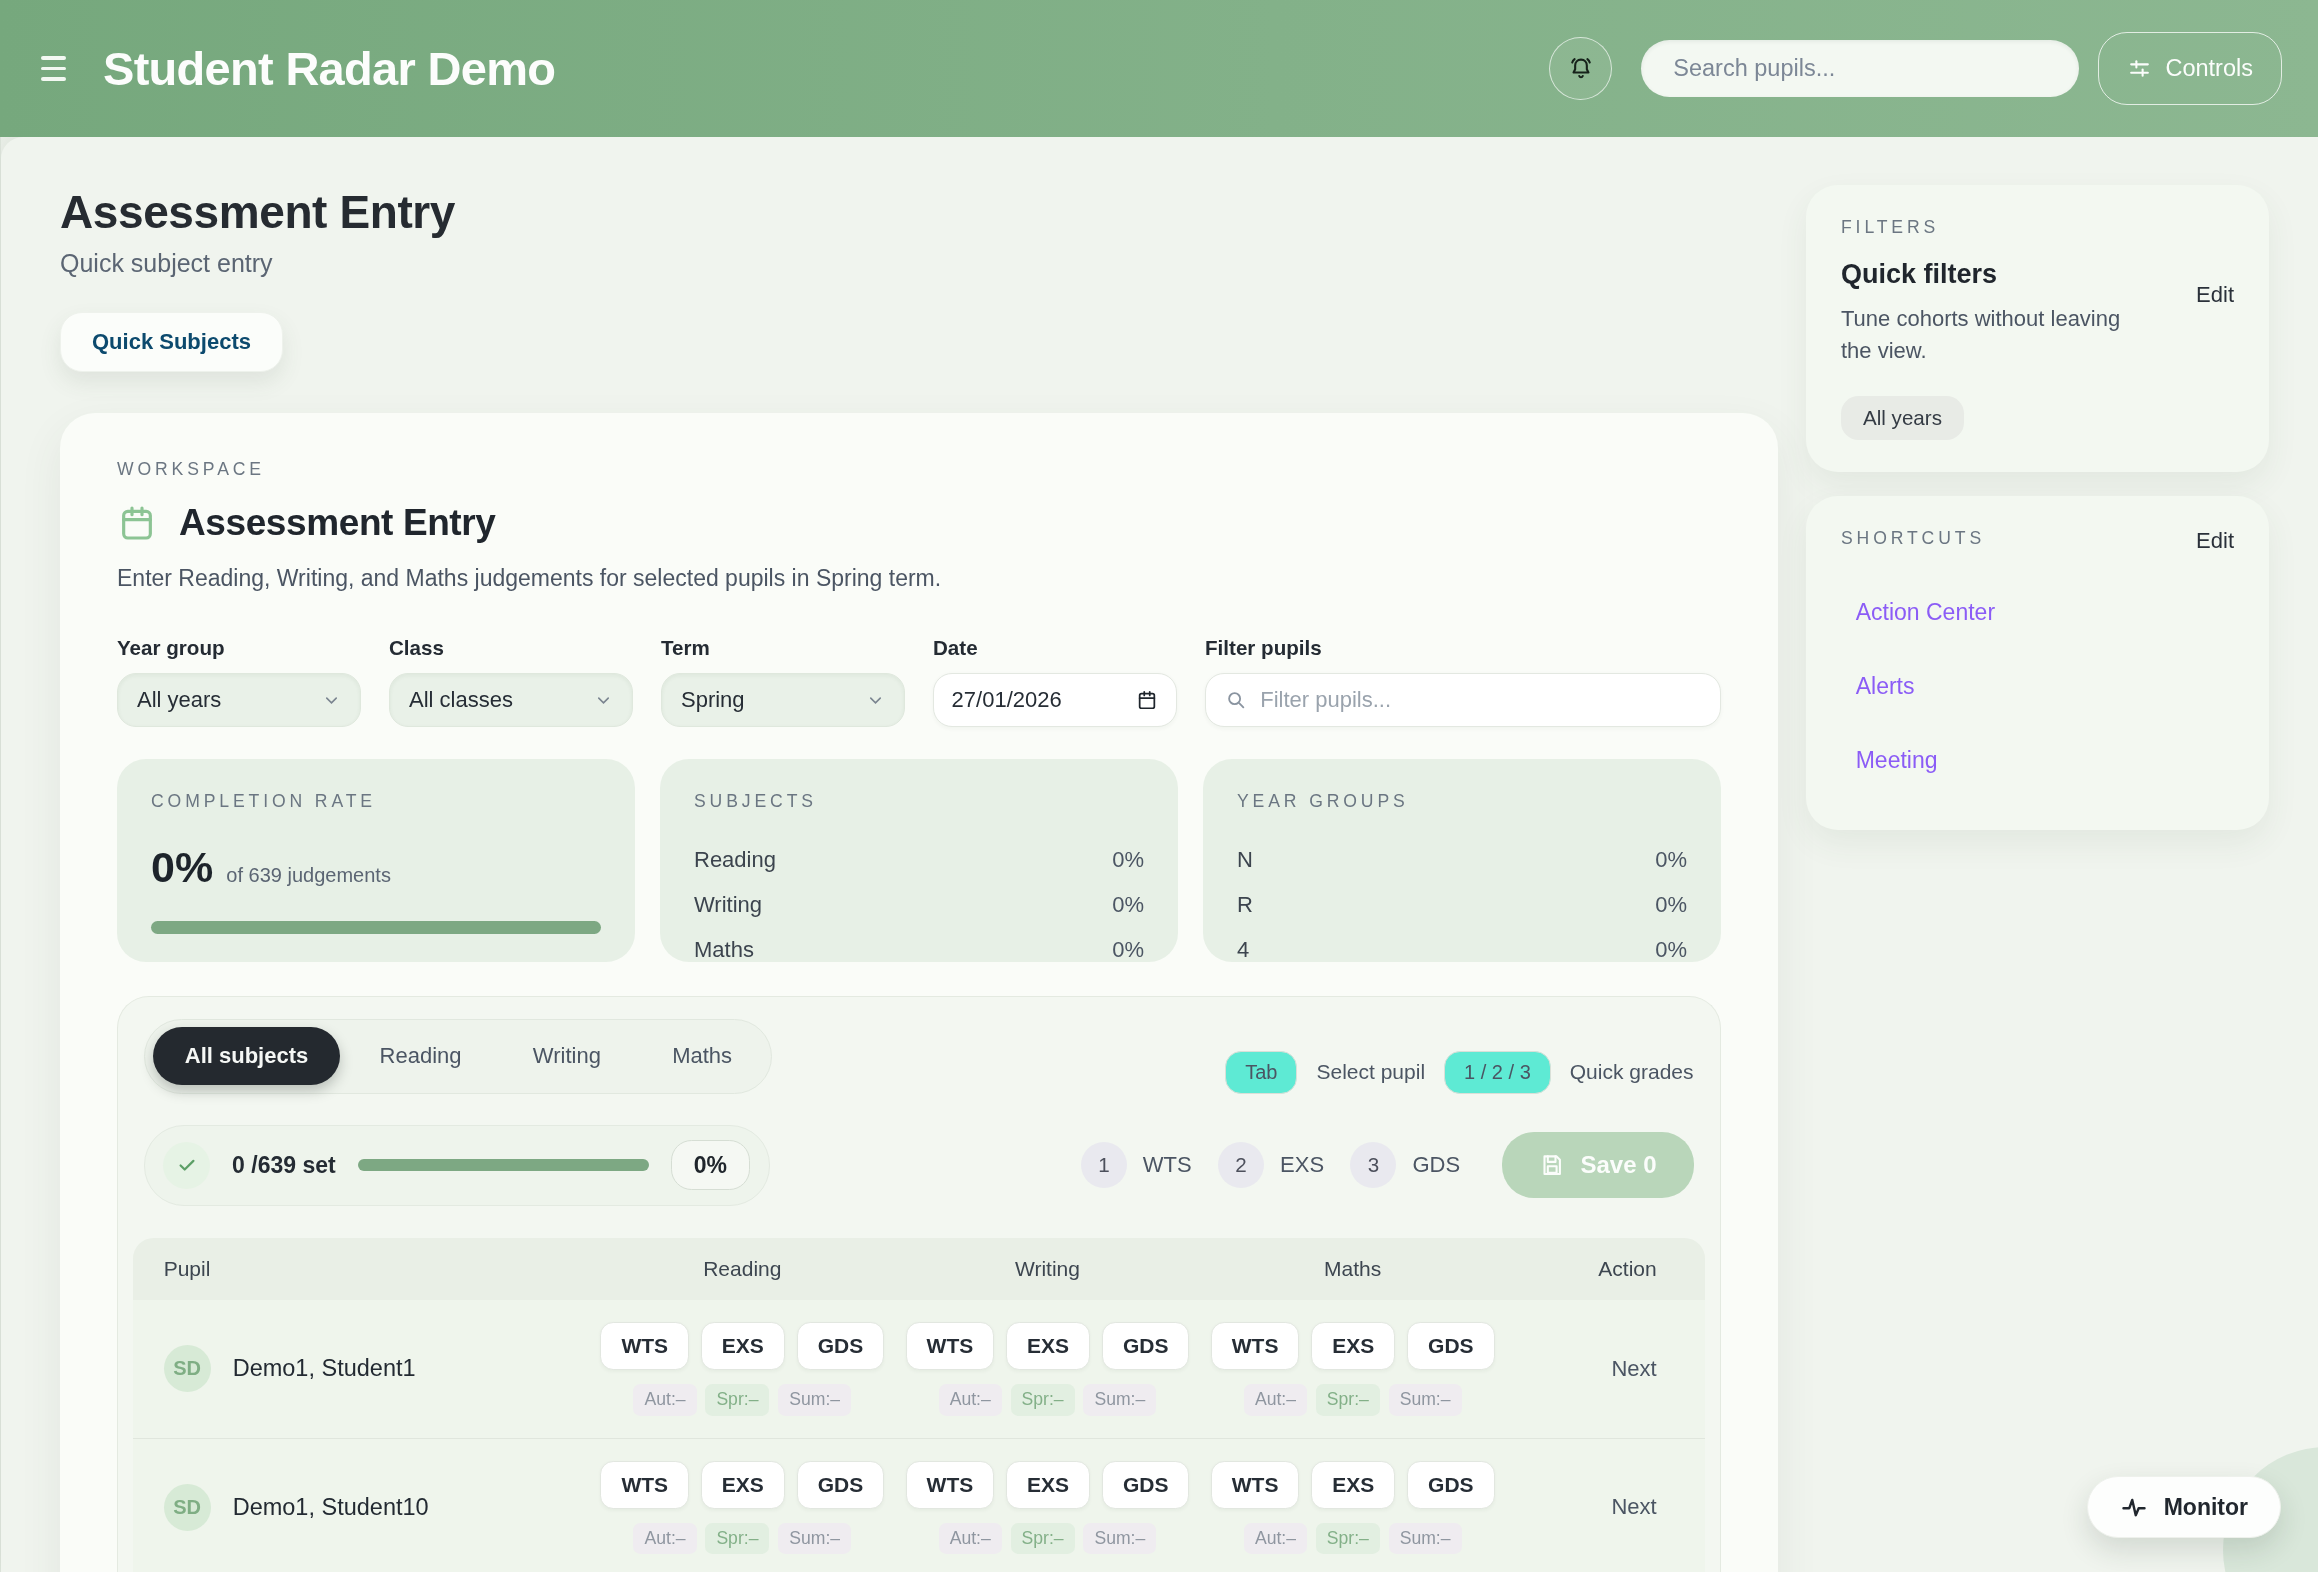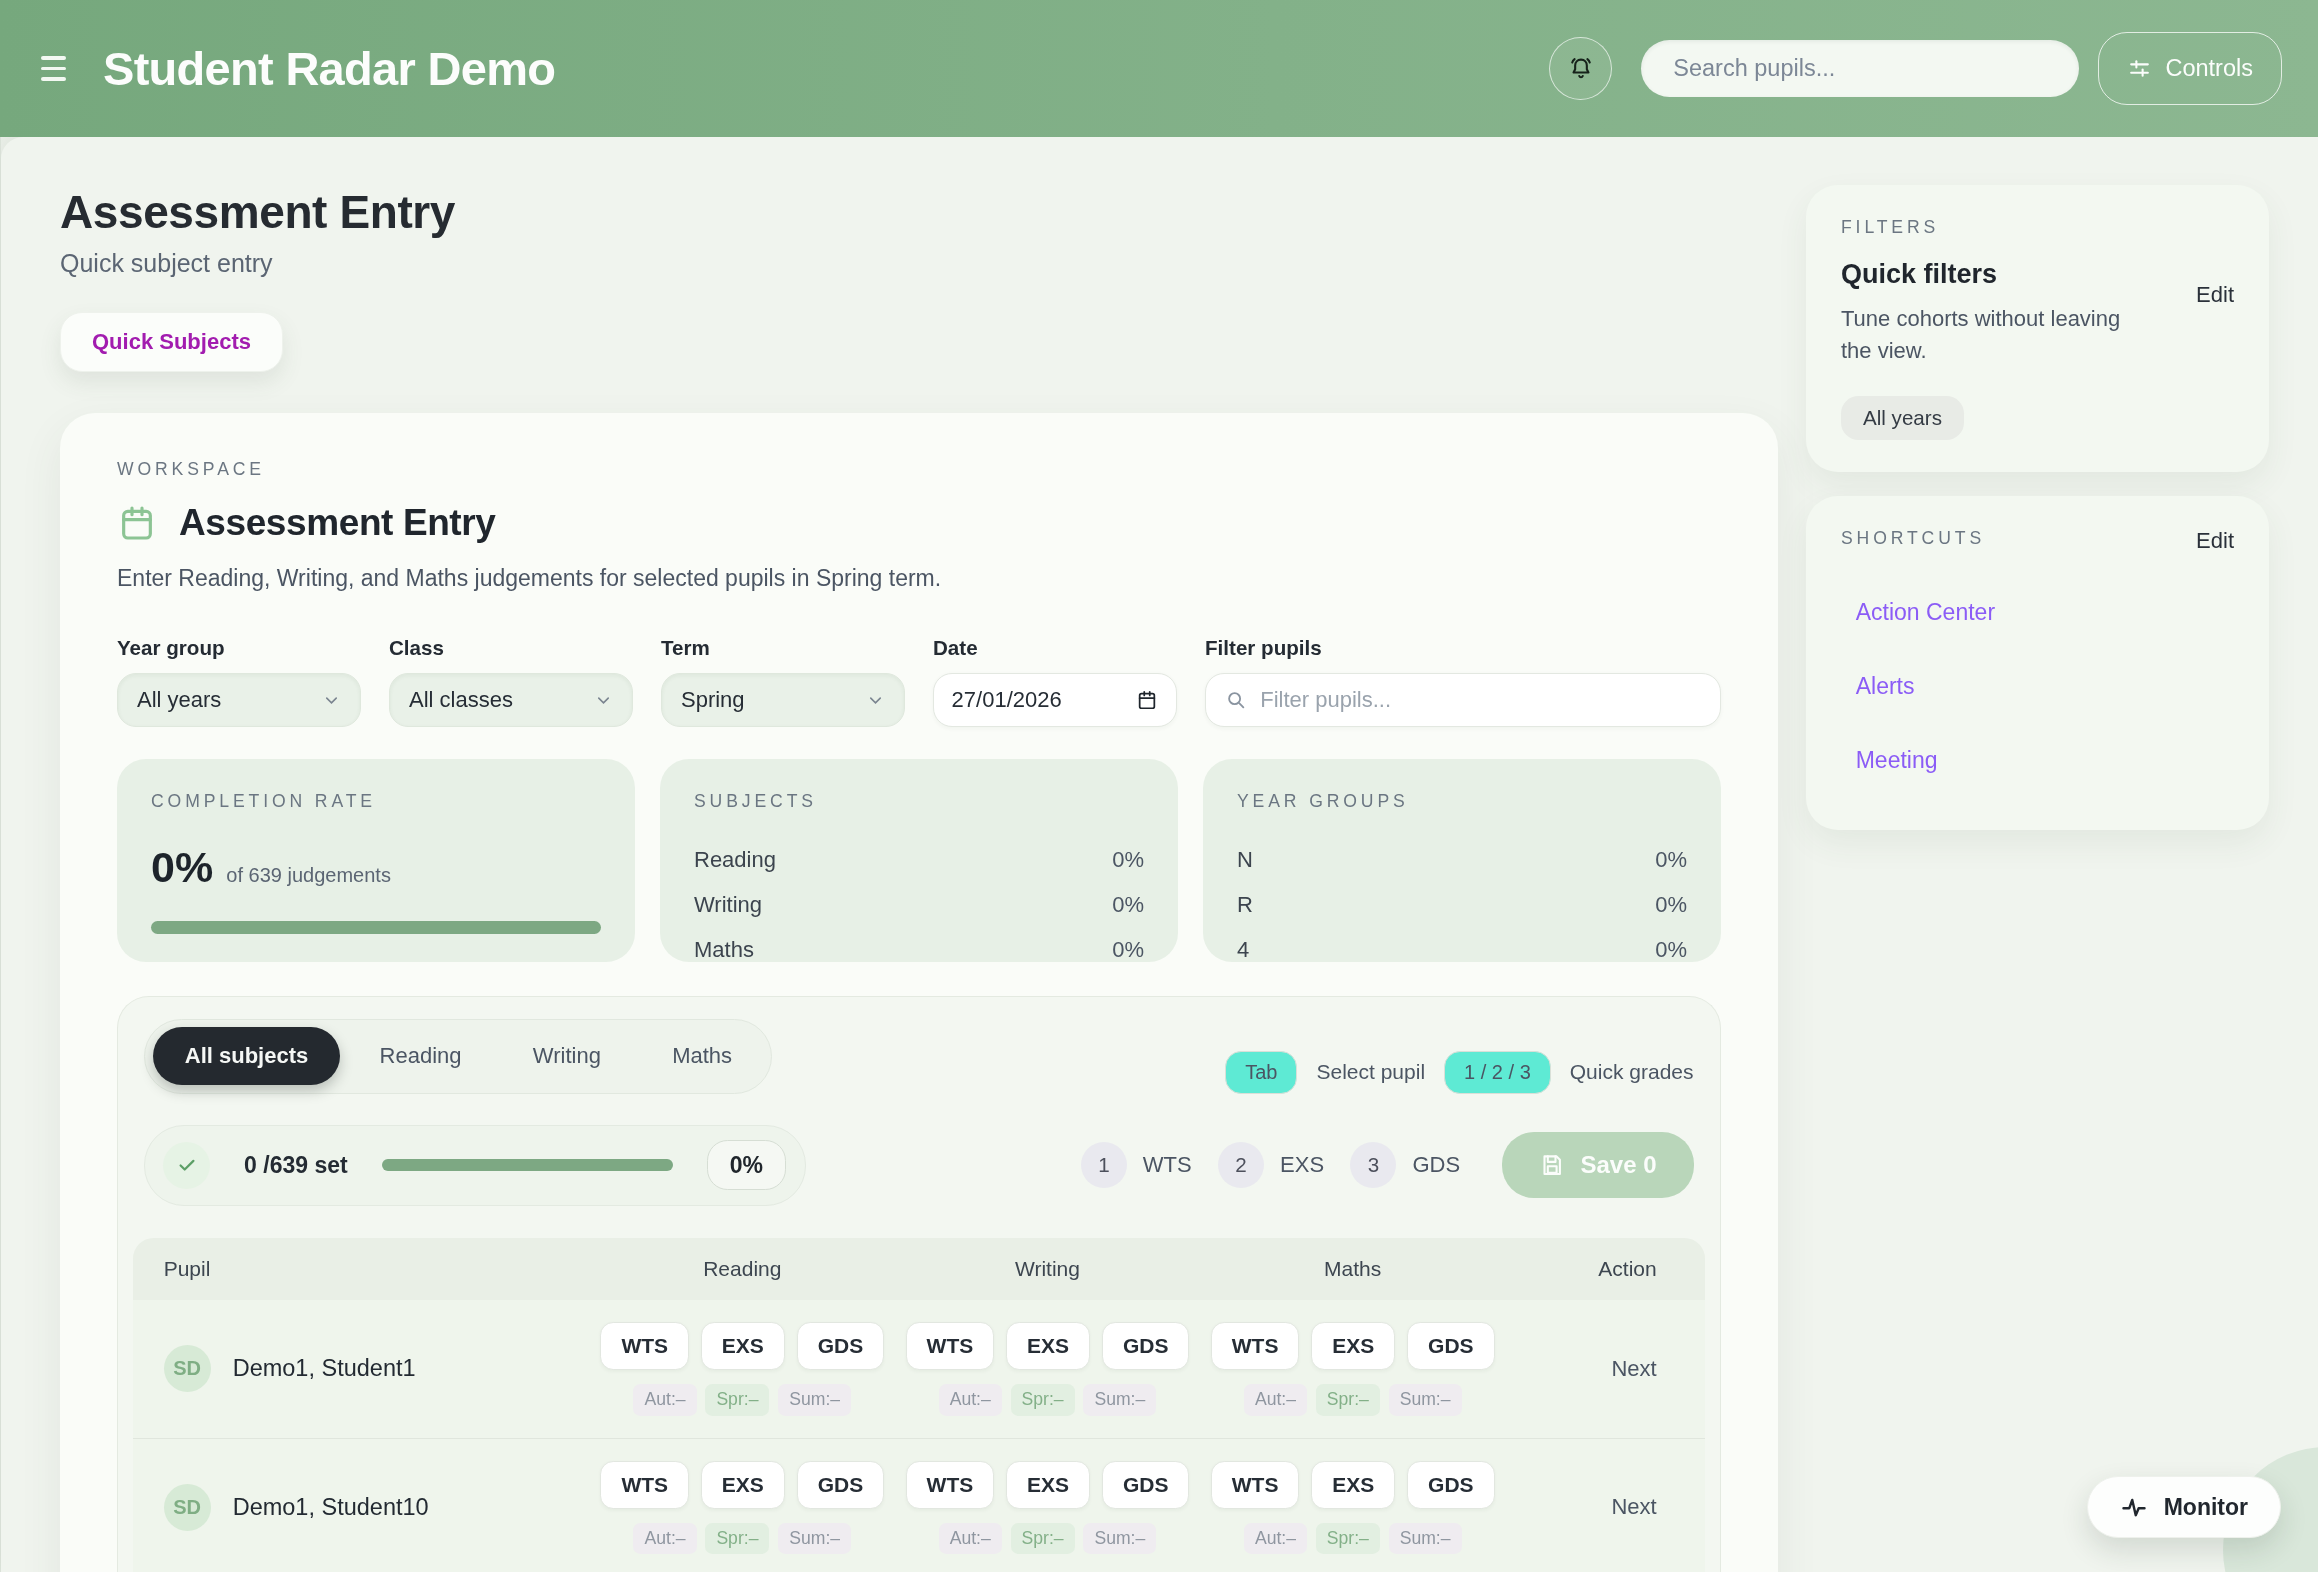--- a/index.html
+++ b/index.html
@@ -65,21 +65,21 @@
     column-gap: 28px;
     align-items: start;
   }
 
   
   .page-title { font-size: 46px; font-weight: 700; color: #262b31; margin-bottom: 10.3px; letter-spacing: -0.4px; }
   .page-subtitle { font-size: 25px; color: #5b6573; margin-bottom: 34px; }
   .quick-chip {
     display: inline-block; padding: 16px 31px;
     background: #fbfdfa; border: 0.7px solid #eef2ec; border-radius: 22px;
-    font-size: 22px; font-weight: 600; color: #a21caf;
+    font-size: 22px; font-weight: 600; color: #0c4a6e;
     box-shadow: 0 10.3px 22px rgba(70,90,70,0.10);
     margin-bottom: 41px; cursor: pointer;
   }
 
   
   .ws-card {
     background: #fafcf8;
     border-radius: 35px 35px 0 0;
     box-shadow: 0 17.6px 44px rgba(60,80,60,0.08);
     padding: 46px 57px 59px;
@@ -144,21 +144,21 @@
     background: #eef3ec; border: 0.7px solid #e1e8df; border-radius: 44px; padding: 7.3px;
   }
   .tab { padding: 16px 32px; font-size: 22px; color: #4b5563; border-radius: 35px; cursor: pointer; white-space: nowrap; }
   .tab.active { background: #24292f; color: #f5f7f5; font-weight: 600; box-shadow: 0 5.9px 13.2px rgba(30,40,35,0.25); }
   .hints { display: flex; align-items: center; gap: 19px; font-size: 21px; color: #4b5563; }
   .kbd-pill { border: 0.7px solid #d9e0d8; background: #5eead4; border-radius: 16px; padding: 8.8px 19px; font-size: 20px; color: #4b5563; }
 
   
   .progress-row { display: flex; align-items: center; justify-content: space-between; padding: 0 11.8px; margin-top: 31px; }
   .progress-pill {
-    display: flex; align-items: center; gap: 34px;
+    display: flex; align-items: center; gap: 22px;
     background: #eef4ec; border: 0.7px solid #e3eae1; border-radius: 40px;
     padding: 14.7px 19px 14.7px 17.6px;
   }
   .check-circle { width: 47px; height: 47px; border-radius: 50%; background: #e6f3e5; display: flex; align-items: center; justify-content: center; }
   .set-text { font-size: 23px; font-weight: 600; color: #242b33; white-space: nowrap; }
   .set-bar { width: 291px; height: 11.8px; border-radius: 5.9px; background: #7da883; }
   .pct-pill { border: 1.5px solid #d6ded4; border-radius: 20.6px; padding: 10.3px 22px; font-size: 23px; font-weight: 700; color: #20262c; background: rgba(255,255,255,0.4); }
   .grade-keys { display: flex; align-items: center; gap: 16px; }
   .key-circle { width: 46px; height: 46px; border-radius: 50%; background: #e9e9ef; color: #4d505c; font-size: 20.6px; display: flex; align-items: center; justify-content: center; }
   .key-label { font-size: 22px; color: #4b5563; margin-right: 10.3px; }

